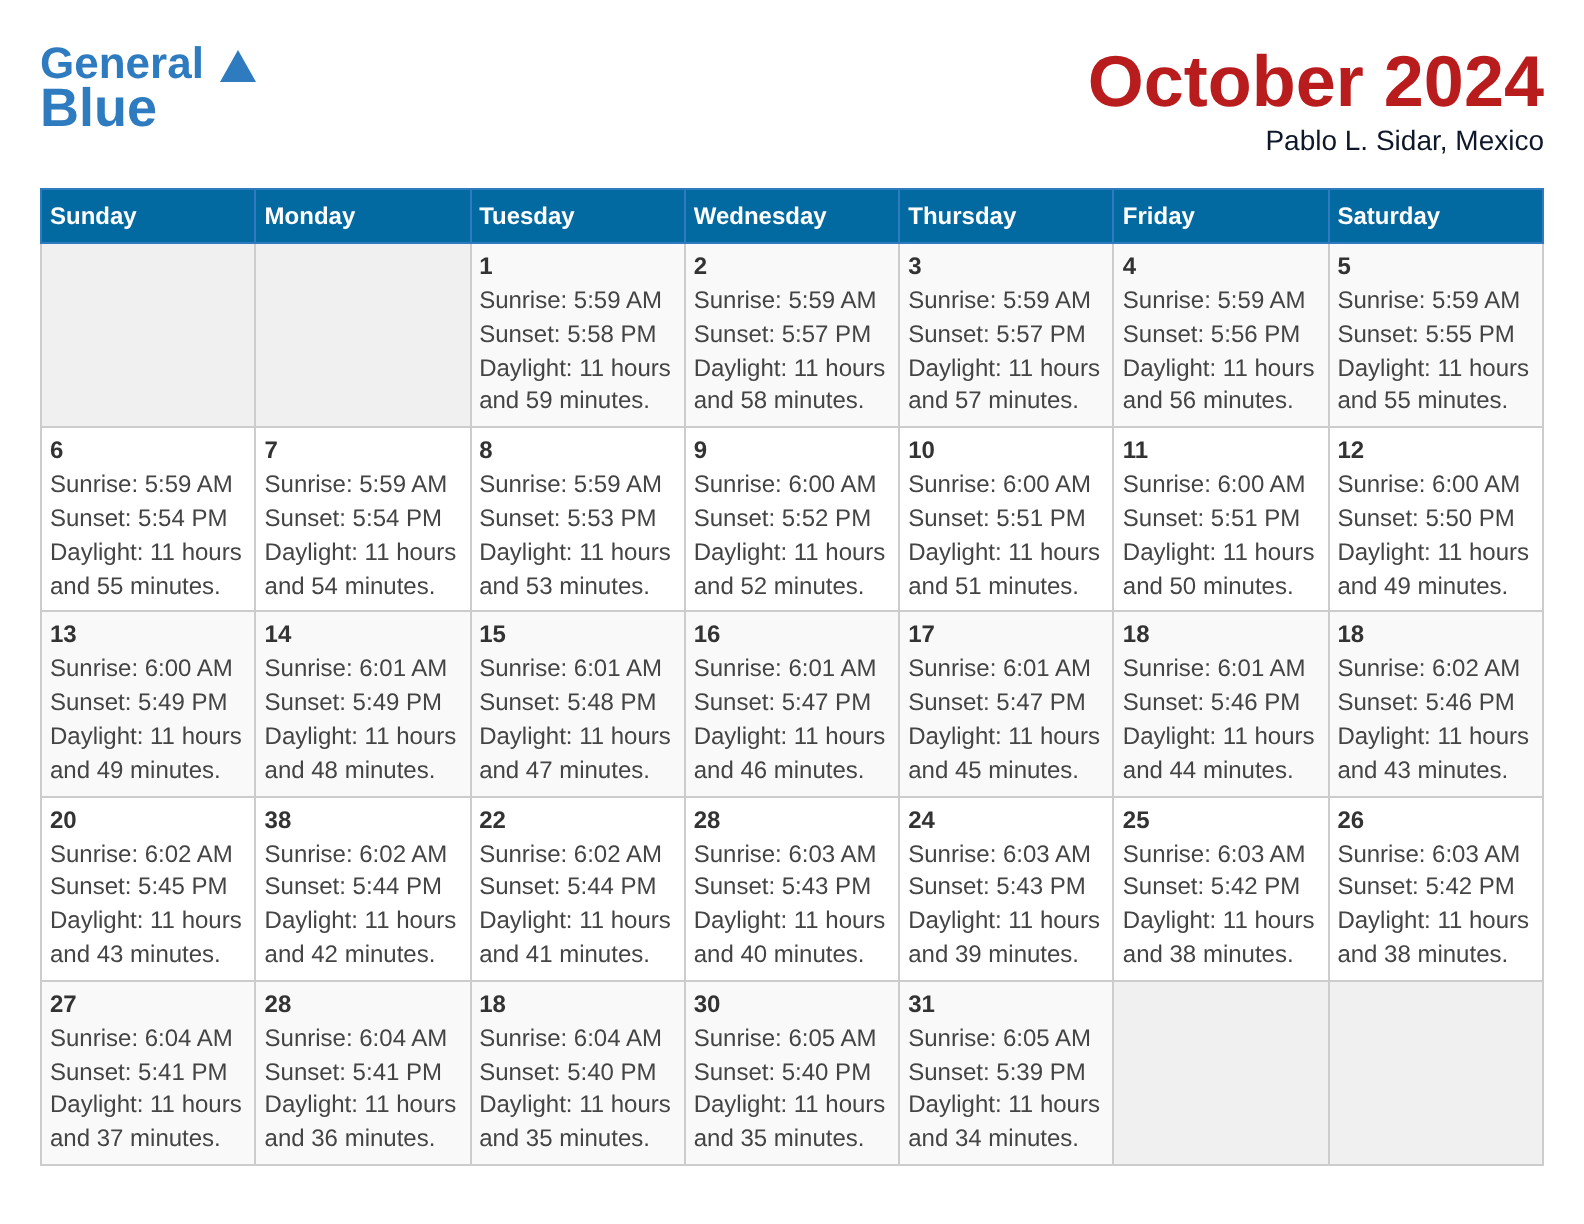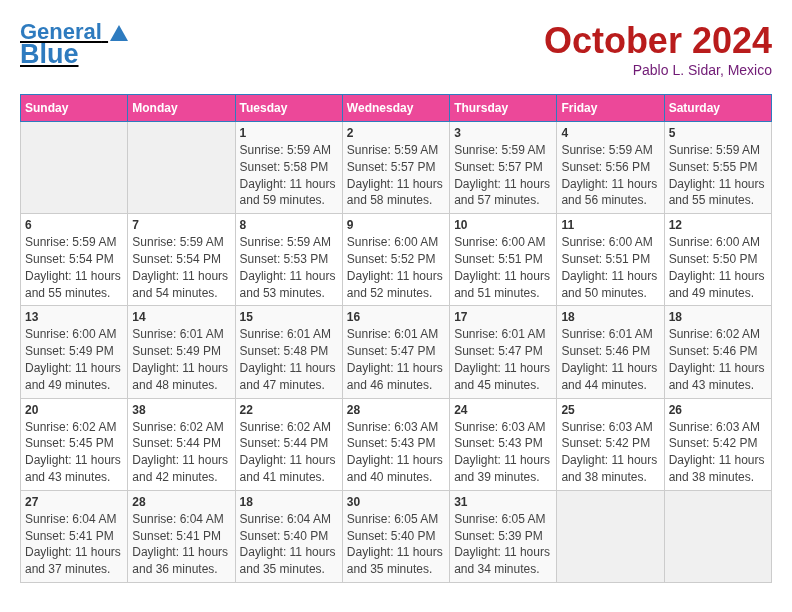--- a/index.html
+++ b/index.html
@@ -12,41 +12,40 @@
     }
     .header {
       display: flex;
       justify-content: space-between;
       align-items: flex-start;
       margin-bottom: 16px;
     }
     .logo {
       display: flex;
       align-items: center;
-      text-decoration: underline;
     }
     .title-block {
       text-align: right;
     }
     .month-title {
       font-size: 36px;
       font-weight: bold;
       color: #b91c1c;
     }
     .location {
       font-size: 14px;
-      color: #701a75;
+      color: #0f172a;
     }
     table {
       width: 100%;
       border-collapse: collapse;
       font-size: 11px;
     }
     thead tr th {
-      background-color: #ec4899;
+      background-color: #0369a1;
       color: #fff;
       padding: 6px 4px;
       text-align: left;
       font-size: 12px;
       font-weight: bold;
       border: 1px solid #2e7bbf;
     }
     tbody tr td {
       border: 1px solid #ccc;
       vertical-align: top;

